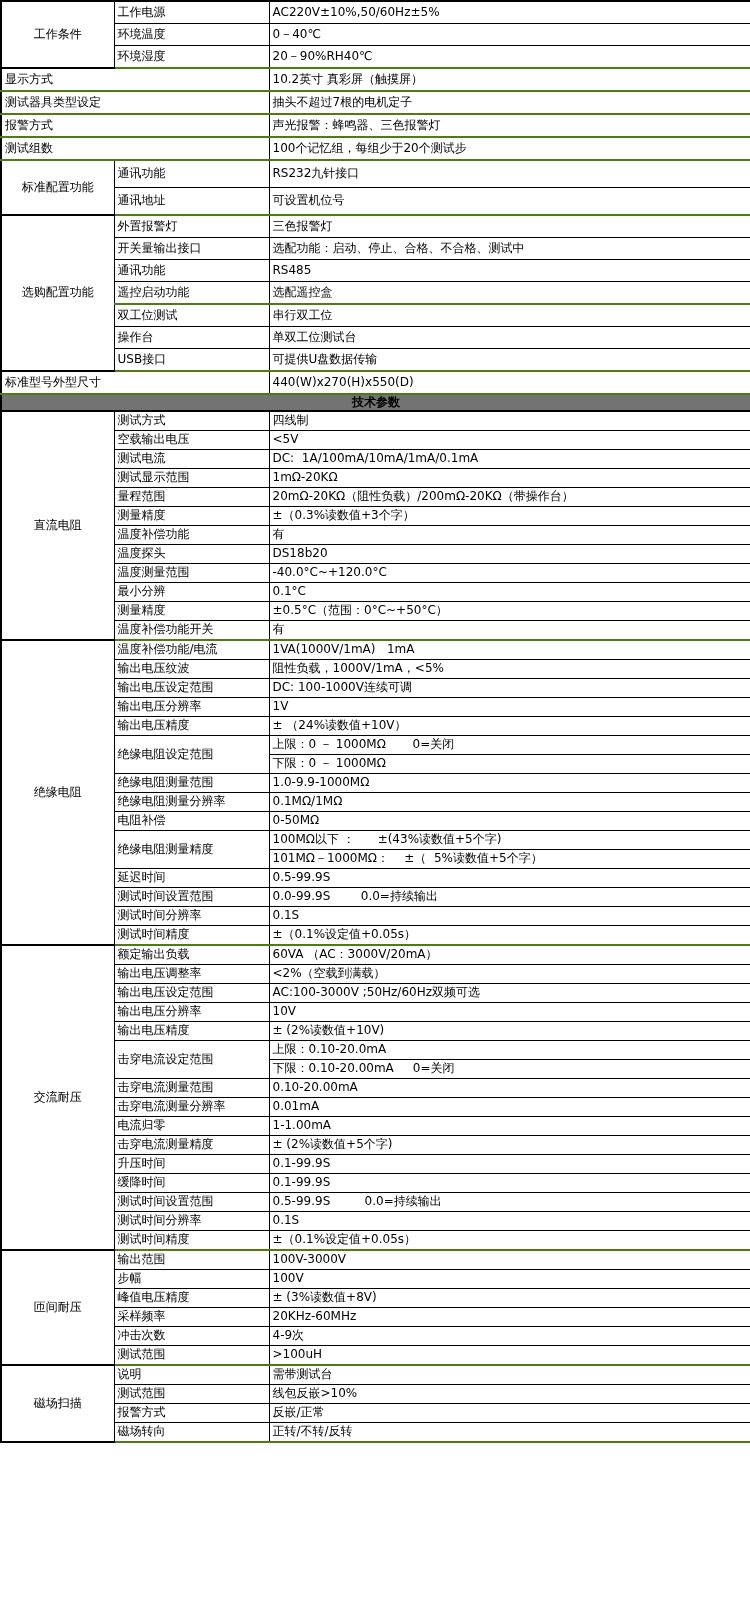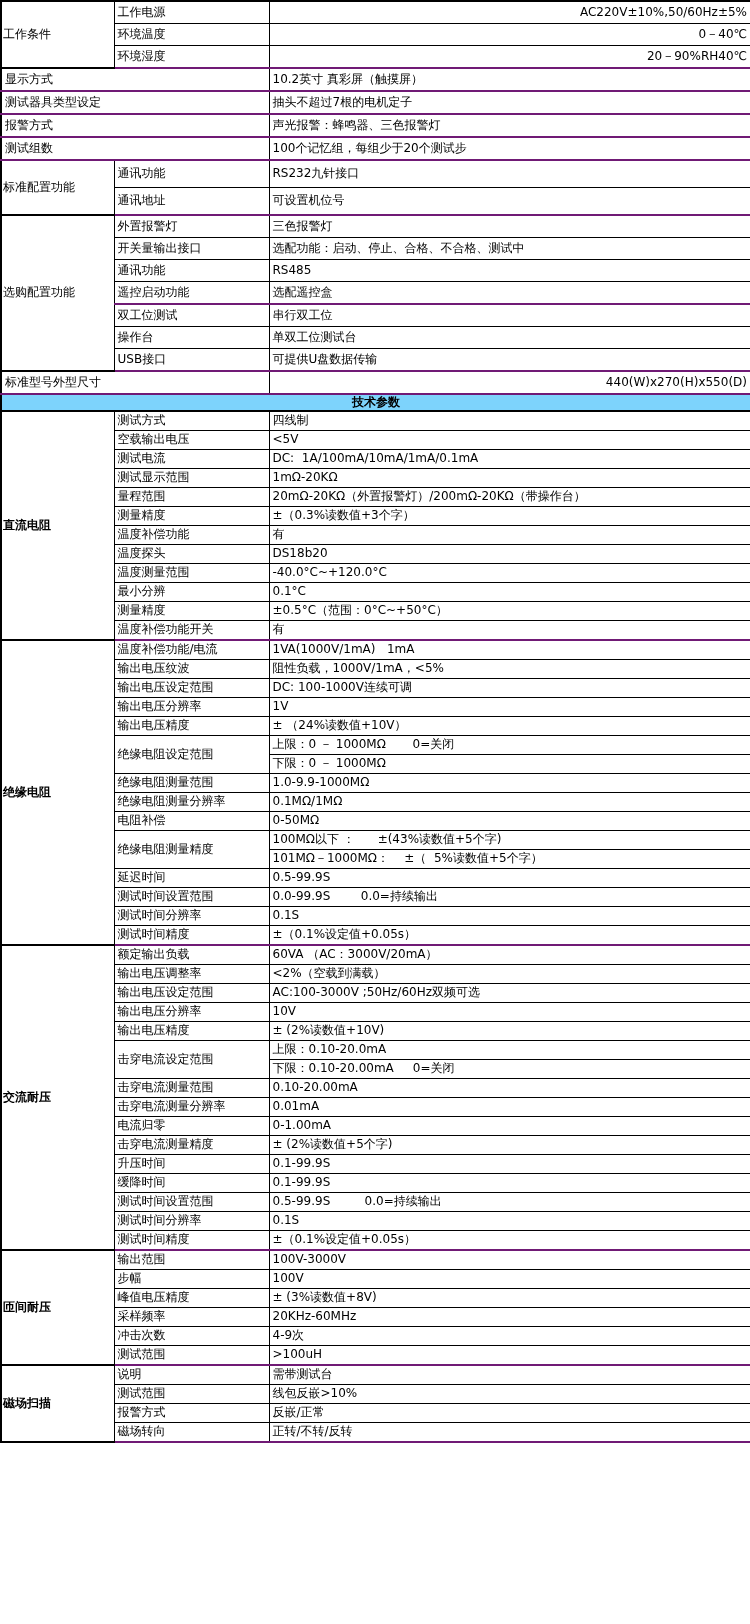--- a/index.html
+++ b/index.html
@@ -16,26 +16,26 @@
   col.c2{width:155px;}
   col.c3{width:482px;}
   td{
     border:1px solid #000;
     font-size:12px;line-height:1.15;
     padding:0 3px;vertical-align:middle;
     overflow:hidden;white-space:pre;
   }
   tr.top td{height:21px;}
   tr.tech td{height:18px;}
-  td.sec{text-align:left;padding:16px 1px;margin-left:40px;}
-  td.sec.bold{font-weight:bold;}
+  td.sec{text-align:center;padding:16px 1px;margin-left:40px;}
+  td.sec.bold{font-weight:normal;}
   td.lbl{text-align:left;}
   td.val{text-align:left;}
-  td.val.ctr{text-align:right;margin-top:34px;}
-  tr.tb > td{border-bottom:2px solid #701a75;}
+  td.val.ctr{text-align:left;margin-top:34px;}
+  tr.tb > td{border-bottom:2px solid #4d7c0f;}
   td.tbc{border-bottom:2px solid #000;}
   tr.hdr-row td{
     height:15px;background:#c0c0c0;
     text-align:center;font-weight:bold;
     border-top:2px solid #000;border-bottom:2px solid #000;
   }
 </style>
 </head>
 <body>
 
@@ -113,21 +113,21 @@
         <td class="lbl">USB接口</td>
         <td class="val">可提供U盘数据传输</td>
       </tr>
       <tr class="top tb">
         <td class="lbl" colspan="2">标准型号外型尺寸</td>
         <td class="val ctr">440(W)x270(H)x550(D)</td>
       </tr>
     </tbody>
   <tbody>
     <tr class="hdr-row">
-      <td colspan="3" id="tech-hdr" style="background: #7dd3fc;">技术参数</td>
+      <td colspan="3" id="tech-hdr" style="background: #737373;">技术参数</td>
     </tr>
   </tbody>
   <tbody id="tech-body">
       <tr class="tech">
         <td class="sec bold tbc" rowspan="12">直流电阻</td>
         <td class="lbl">测试方式</td>
         <td class="val">四线制</td>
       </tr>
       <tr class="tech">
         <td class="lbl">空载输出电压</td>
@@ -136,21 +136,21 @@
       <tr class="tech">
         <td class="lbl">测试电流</td>
         <td class="val">DC:  1A/100mA/10mA/1mA/0.1mA</td>
       </tr>
       <tr class="tech">
         <td class="lbl">测试显示范围</td>
         <td class="val">1mΩ-20KΩ</td>
       </tr>
       <tr class="tech">
         <td class="lbl">量程范围</td>
-        <td class="val">20mΩ-20KΩ（外置报警灯）/200mΩ-20KΩ（带操作台）</td>
+        <td class="val">20mΩ-20KΩ（阻性负载）/200mΩ-20KΩ（带操作台）</td>
       </tr>
       <tr class="tech">
         <td class="lbl">测量精度</td>
         <td class="val">±（0.3%读数值+3个字）</td>
       </tr>
       <tr class="tech">
         <td class="lbl">温度补偿功能</td>
         <td class="val">有</td>
       </tr>
       <tr class="tech">
@@ -267,21 +267,21 @@
       <tr class="tech">
         <td class="lbl">击穿电流测量范围</td>
         <td class="val">0.10-20.00mA</td>
       </tr>
       <tr class="tech">
         <td class="lbl">击穿电流测量分辨率</td>
         <td class="val">0.01mA</td>
       </tr>
       <tr class="tech">
         <td class="lbl">电流归零</td>
-        <td class="val">0-1.00mA</td>
+        <td class="val">1-1.00mA</td>
       </tr>
       <tr class="tech">
         <td class="lbl">击穿电流测量精度</td>
         <td class="val">± (2%读数值+5个字)</td>
       </tr>
       <tr class="tech">
         <td class="lbl">升压时间</td>
         <td class="val">0.1-99.9S</td>
       </tr>
       <tr class="tech">

